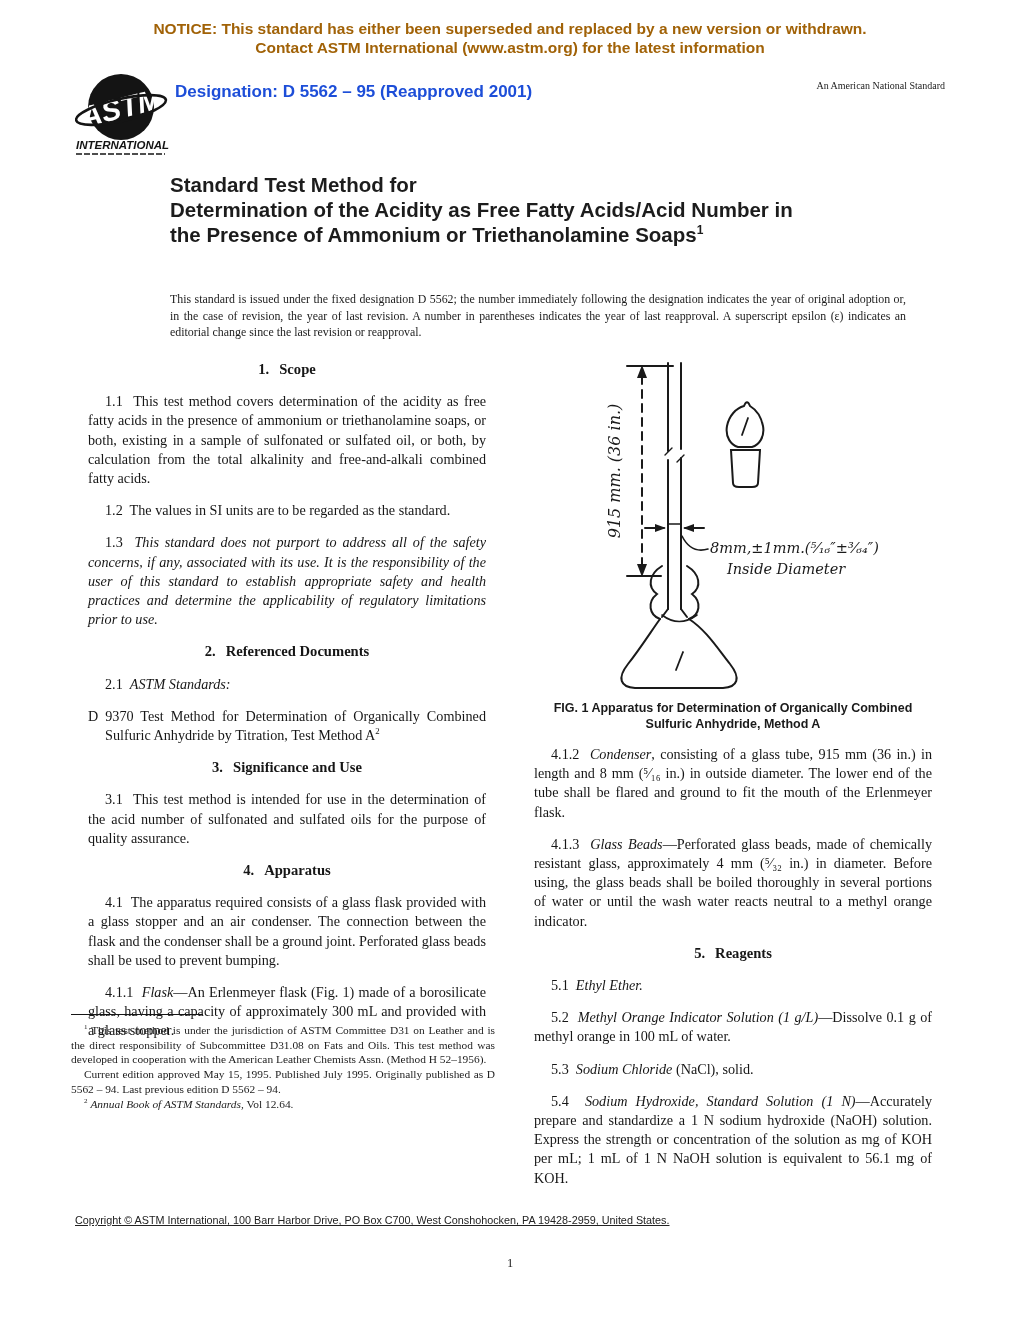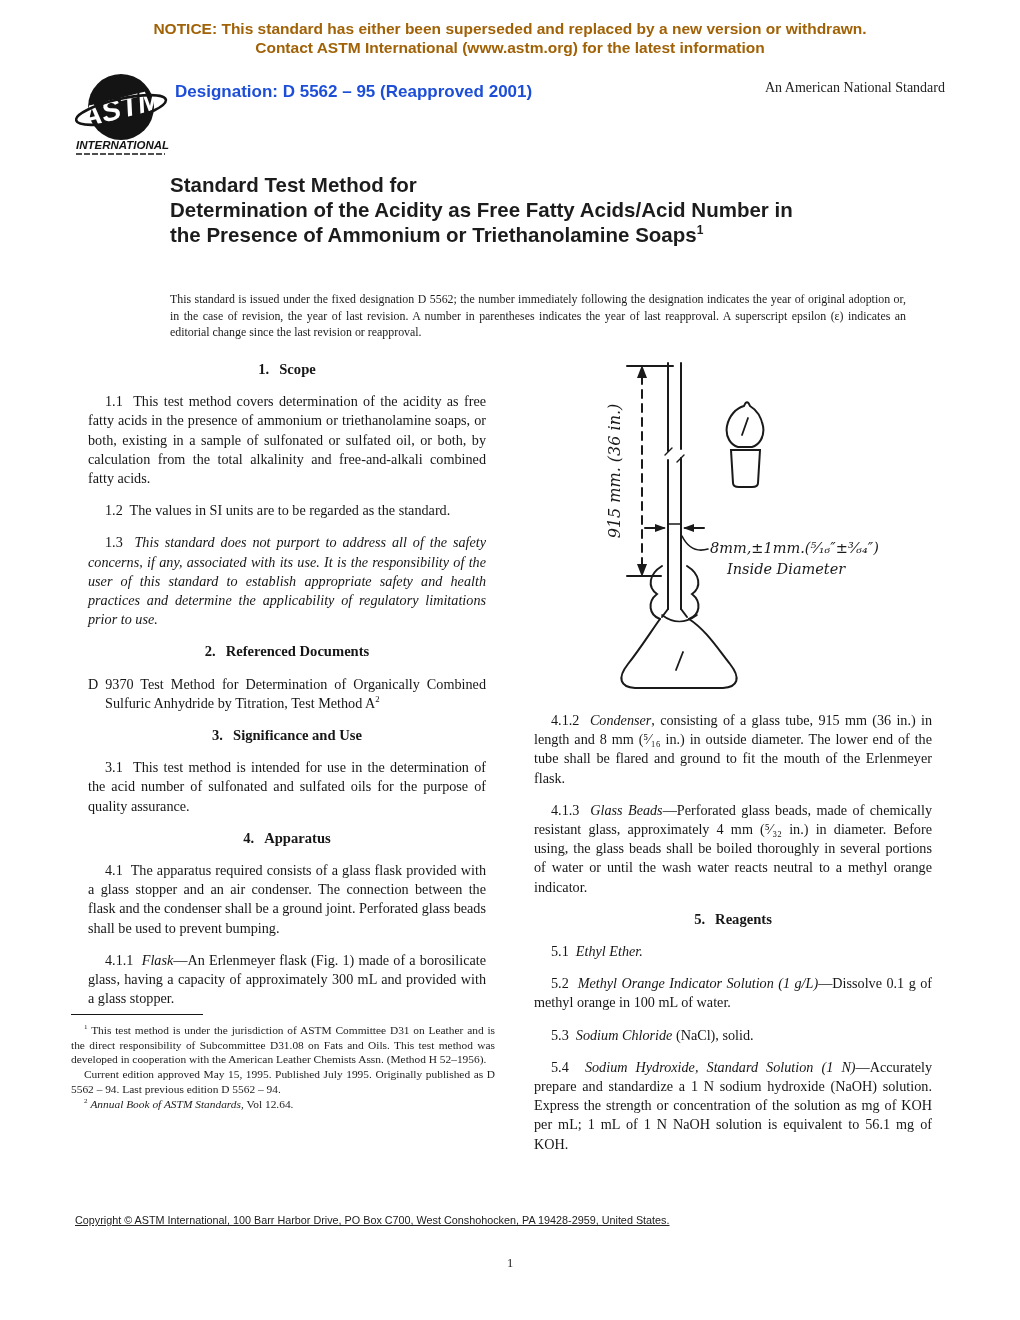--- a/index.html
+++ b/index.html
@@ -12,21 +12,21 @@
     position:absolute;top:19px;left:0;width:100%;text-align:center;
     font-family:"Liberation Sans", sans-serif;font-weight:bold;
     font-size:15.5px;line-height:19px;color:#a16207;
   }
   .header{position:absolute;top:70px;left:75px;right:75px;height:95px;}
   .logo{position:absolute;left:0;top:0;width:96px;height:90px;}
   .designation{
     position:absolute;left:100px;top:12px;
     font-family:"Liberation Sans", sans-serif;font-weight:bold;font-size:17px;color:#1d4ed8;
   }
-  .ans{position:absolute;right:0;top:10px;font-size:14px;color:#222;}
+  .ans{position:absolute;right:0;top:10px;font-size:10px;color:#222;}
   .title-block{
     position:absolute;top:172px;left:170px;width:640px;
     font-family:"Liberation Sans", sans-serif;font-weight:bold;
     font-size:20.5px;line-height:25px;color:#1c1c1c;
   }
   .title-block sup{font-size:12px;}
   .preamble{
     position:absolute;top:291px;left:170px;width:736px;
     font-size:11.9px;line-height:16.5px;text-align:justify;color:#1c1c1c;
   }
@@ -95,20 +95,21 @@
   <div class="sec-head">
     <span class="sec-num">1.</span><span>Scope</span>
   </div>
   <p><span>1.1</span>&nbsp; <span>This test method covers determination of the acidity as free fatty acids in the presence of ammonium or triethanolamine soaps, or both, existing in a sample of sulfonated or sulfated oil, or both, by calculation from the total alkalinity and free-and-alkali combined fatty acids.</span></p>
   <p><span>1.2</span>&nbsp; <span>The values in SI units are to be regarded as the standard.</span></p>
   <p><span>1.3</span>&nbsp; <span class="it">This standard does not purport to address all of the safety concerns, if any, associated with its use. It is the responsibility of the user of this standard to establish appropriate safety and health practices and determine the applicability of regulatory limitations prior to use.</span></p>
 
   <div class="sec-head">
     <span class="sec-num">2.</span><span>Referenced Documents</span>
   </div>
+  <p><span>2.1</span>&nbsp; <span class="it">ASTM Standards:</span></p>
   <p class="hang"><span>D 9370 Test Method for Determination of Organically Combined Sulfuric Anhydride by Titration, Test Method A</span><sup>2</sup></p>
 
   <div class="sec-head">
     <span class="sec-num">3.</span><span>Significance and Use</span>
   </div>
   <p><span>3.1</span>&nbsp; <span>This test method is intended for use in the determination of the acid number of sulfonated and sulfated oils for the purpose of quality assurance.</span></p>
 
   <div class="sec-head">
     <span class="sec-num">4.</span><span>Apparatus</span>
   </div>
@@ -155,20 +156,21 @@
         <polygon points="121,9 116,22 126,22"></polygon>
         <polygon points="121,221 116,208 126,208"></polygon>
 
         <polygon points="145,172 134,168 134,176"></polygon>
         <polygon points="162,172 173,168 173,176"></polygon>
       </g>
       <text class="hand" transform="rotate(-90 99 115)" x="99" y="115" text-anchor="middle" font-size="16" font-style="italic" fill="#1a1a1a">915 mm. (36 in.)</text>
       <text class="hand" x="189" y="197" font-size="14.5" font-style="italic" fill="#1a1a1a">8mm,±1mm.(⁵⁄₁₆″±³⁄₆₄″)</text>
       <text class="hand" x="206" y="218" font-size="14.5" font-style="italic" fill="#1a1a1a">Inside Diameter</text>
     </svg>
+    <div class="fig-caption">FIG. 1 Apparatus for Determination of Organically Combined Sulfuric Anhydride, Method A</div>
   </div>
 
   <p><span>4.1.2</span>&nbsp; <span class="it">Condenser</span><span>, consisting of a glass tube, 915 mm (36 in.) in length and 8 mm (⁵⁄₁₆ in.) in outside diameter. The lower end of the tube shall be flared and ground to fit the mouth of the Erlenmeyer flask.</span></p>
   <p><span>4.1.3</span>&nbsp; <span class="it">Glass Beads</span><span>—Perforated glass beads, made of chemically resistant glass, approximately 4 mm (⁵⁄₃₂ in.) in diameter. Before using, the glass beads shall be boiled thoroughly in several portions of water or until the wash water reacts neutral to a methyl orange indicator.</span></p>
 
   <div class="sec-head">
     <span class="sec-num">5.</span><span>Reagents</span>
   </div>
   <p><span>5.1</span>&nbsp; <span class="it">Ethyl Ether.</span></p>
   <p><span>5.2</span>&nbsp; <span class="it">Methyl Orange Indicator Solution (1 g/L)</span><span>—Dissolve 0.1 g of methyl orange in 100 mL of water.</span></p>

